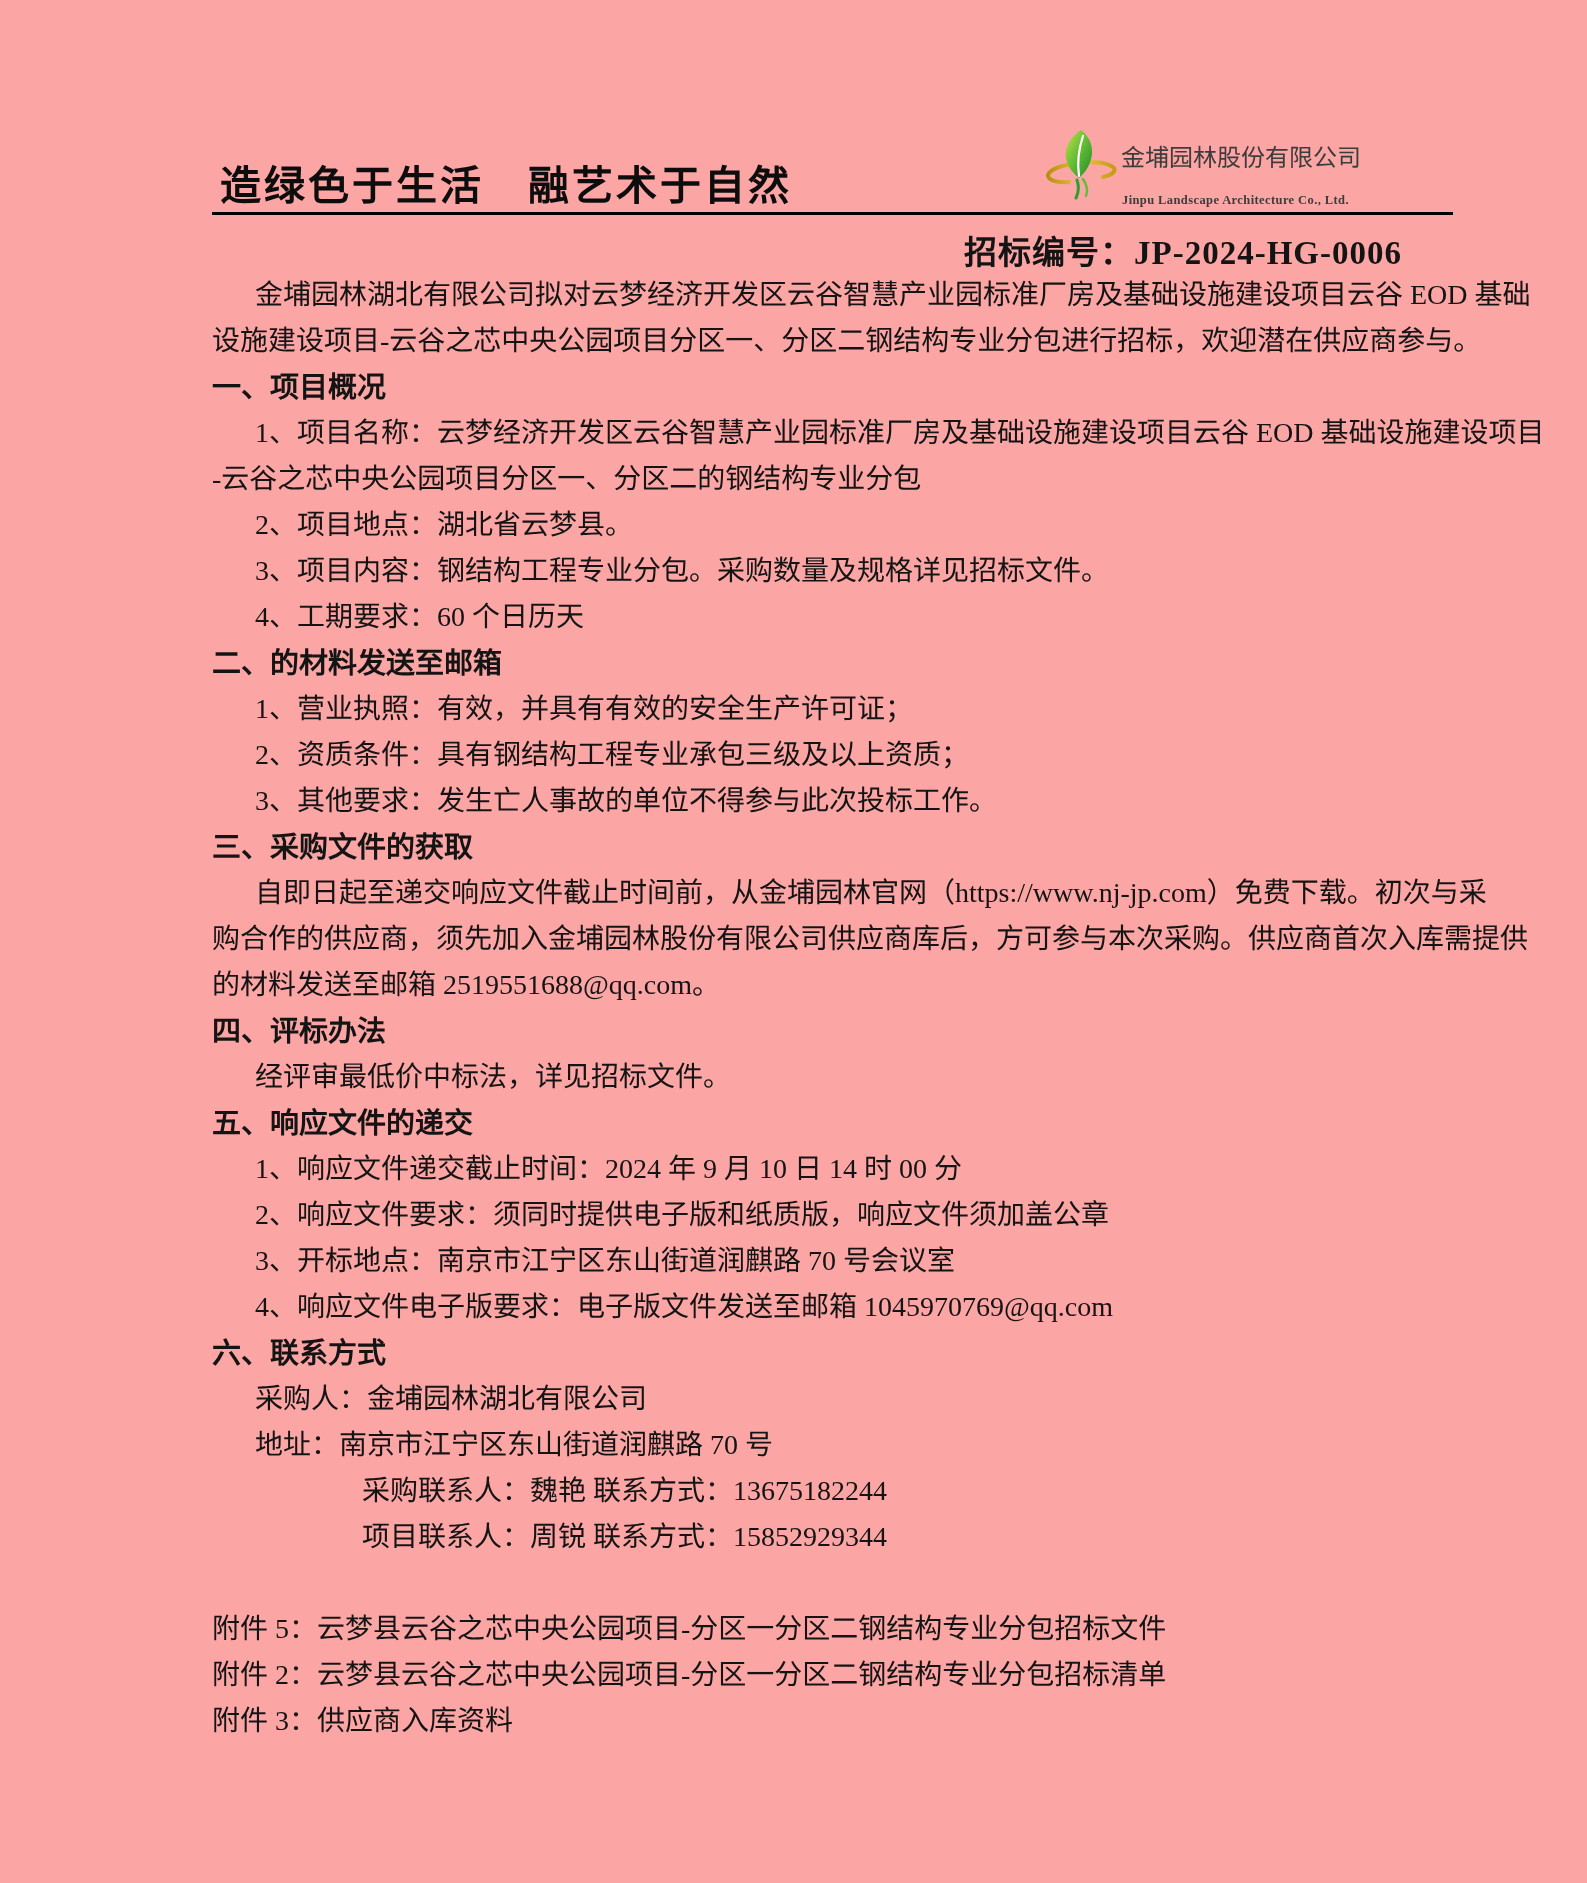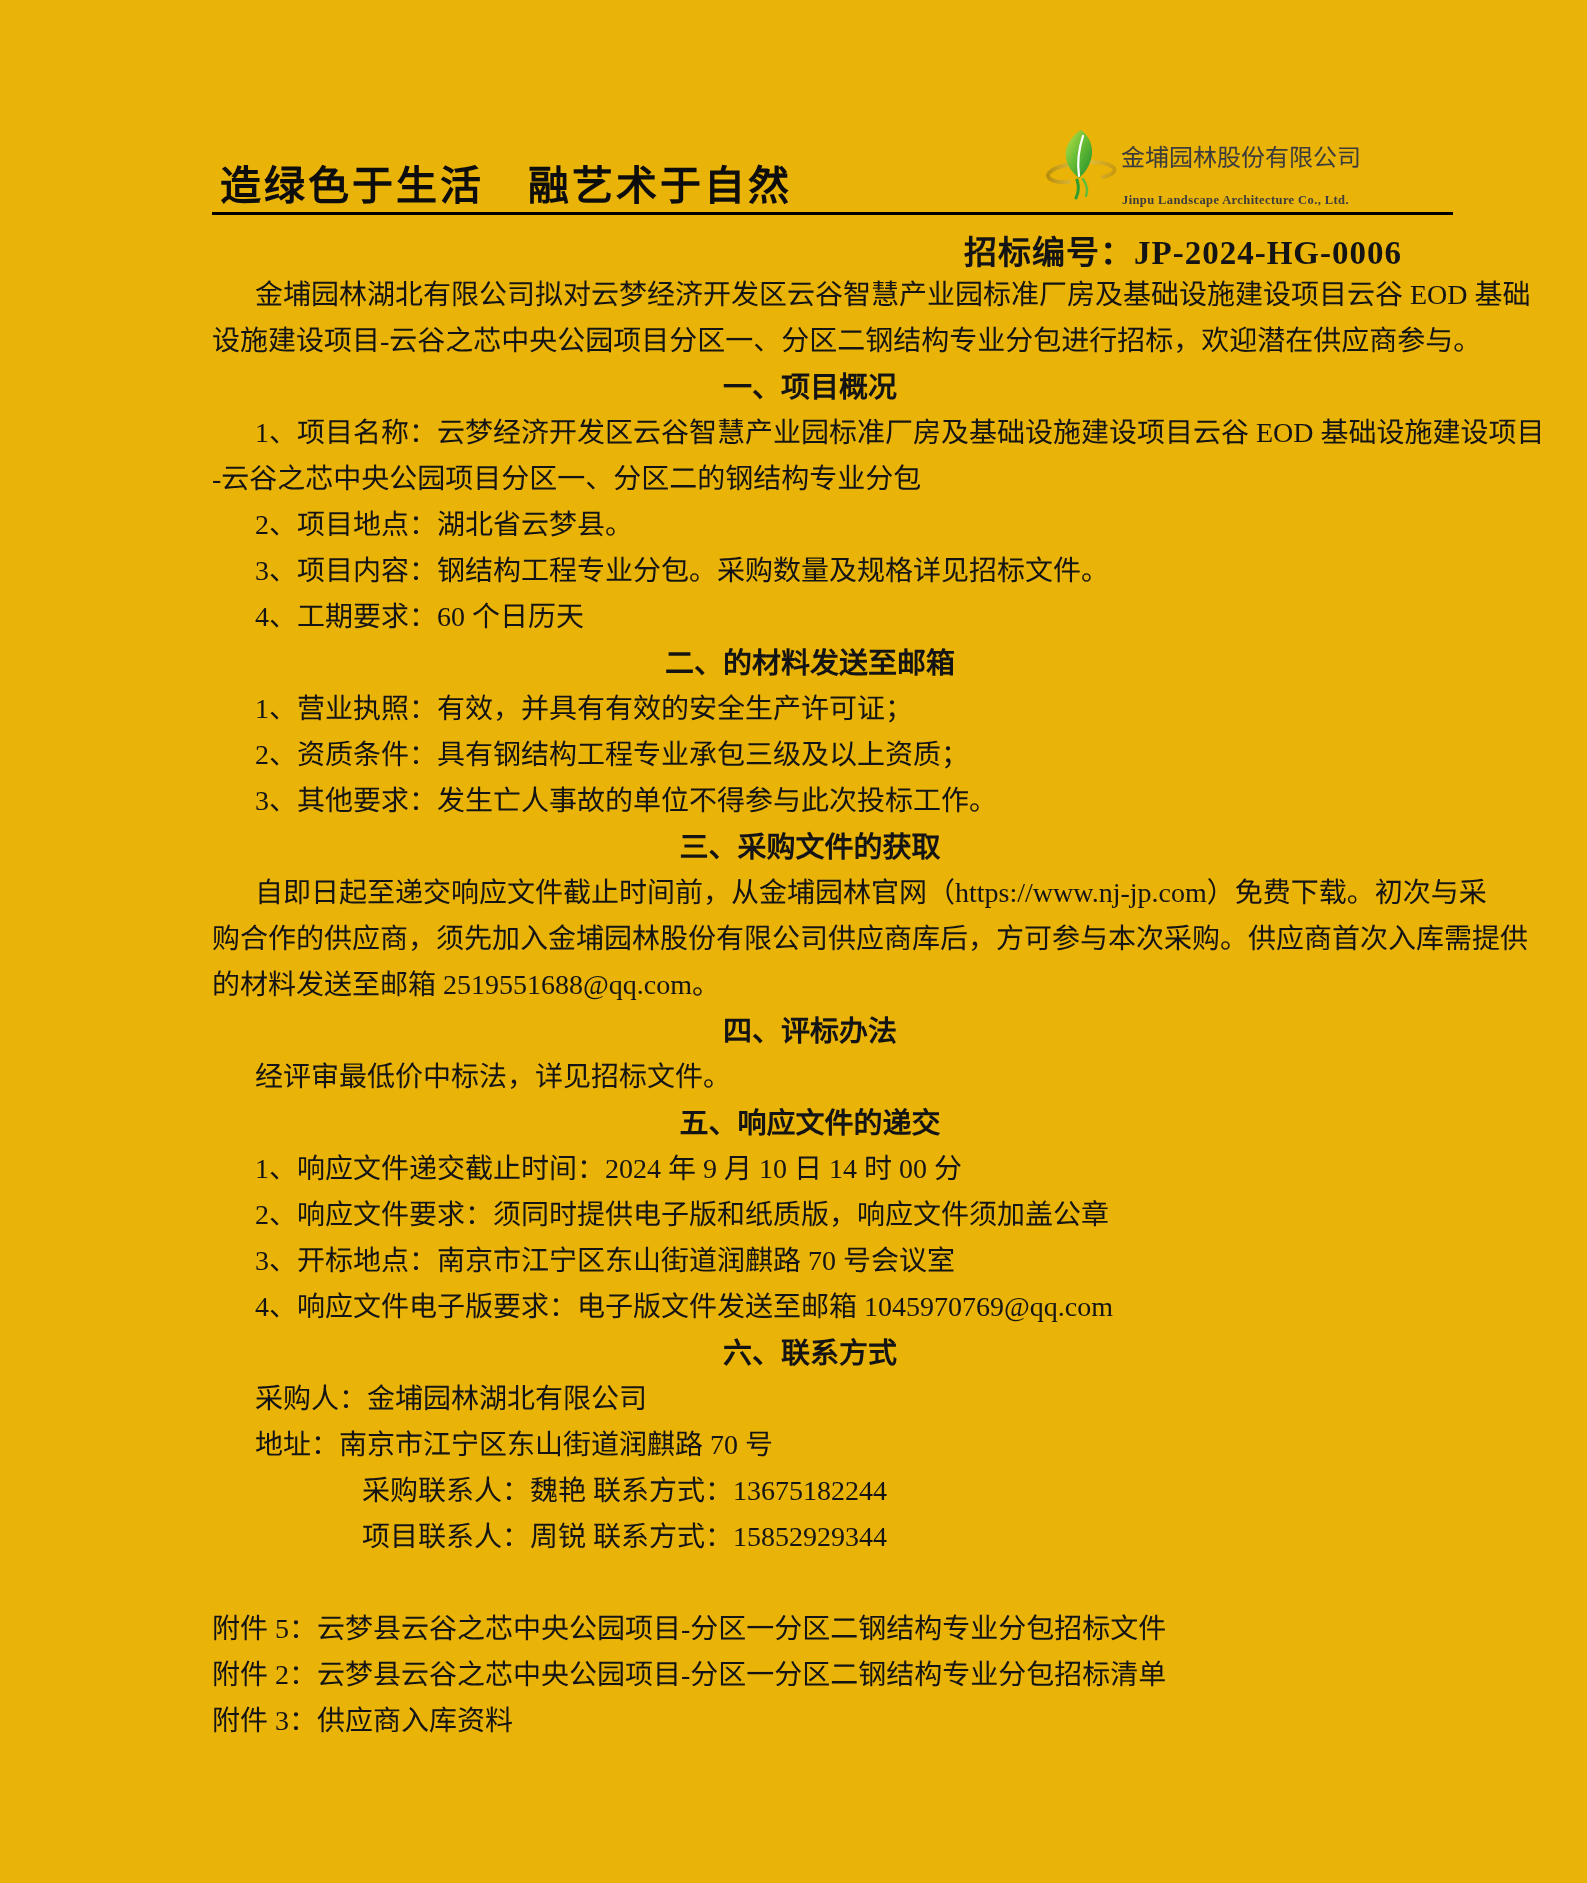--- a/index.html
+++ b/index.html
@@ -1,19 +1,19 @@
 <!DOCTYPE html>
 <html lang="zh-CN"><head>
 <meta charset="utf-8">
 <style>
   html,body{margin:0;padding:0;background:#ffffff;}
   .page{
     position:relative;
     width:1587px;height:1883px;
-    background:#eab308;
+    background:#fca5a5;
     font-family:"Liberation Serif","DejaVu Serif",serif;
     color:#141414;
     overflow:hidden;
   }
   
   .slogan{
     position:absolute;left:220px;top:152px;
     font-size:41px;font-weight:900;letter-spacing:3px;
     color:#0d0d0d;
     font-family:"DejaVu Sans","Liberation Sans",sans-serif;
@@ -37,21 +37,21 @@
   .tender-no{
     position:absolute;top:226px;right:185px;
     font-size:33px;font-weight:700;letter-spacing:1px;white-space:nowrap;
   }
   
   .doc{
     position:absolute;left:212px;top:272px;width:1196px;
     font-size:28px;line-height:46px;
   }
   .line{height:46px;white-space:nowrap;}
-  .line.heading{font-weight:700;font-size:29px;text-align:center;}
+  .line.heading{font-weight:700;font-size:29px;}
   .line.indent{padding-left:43px;}
   .line.blank{height:46px;}
   .twocol .c1{display:inline-block;width:331px;text-align:right;}
   .twocol .c2{display:inline-block;text-align:center;}
 </style>
 </head>
 <body>
 
 <div class="page">
 

